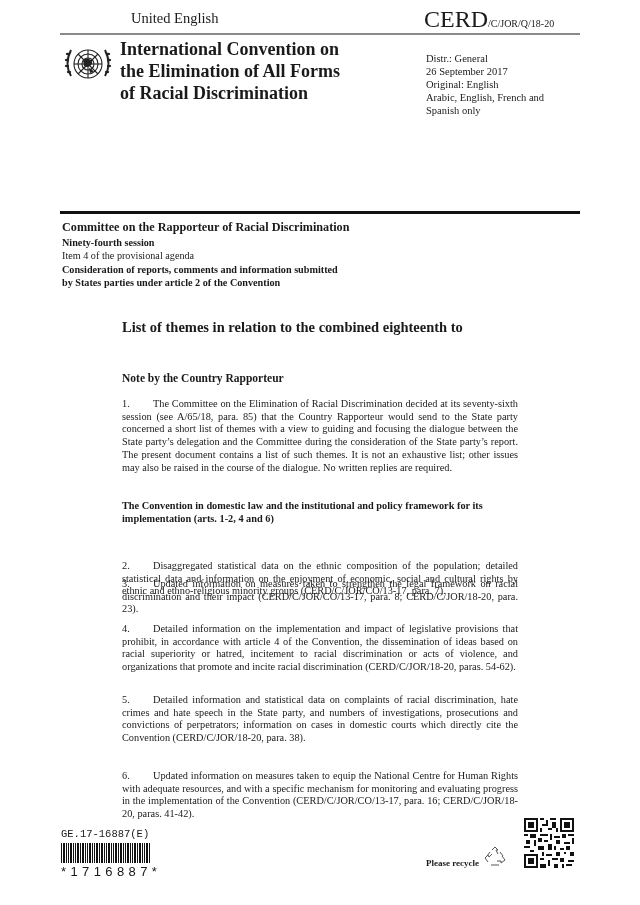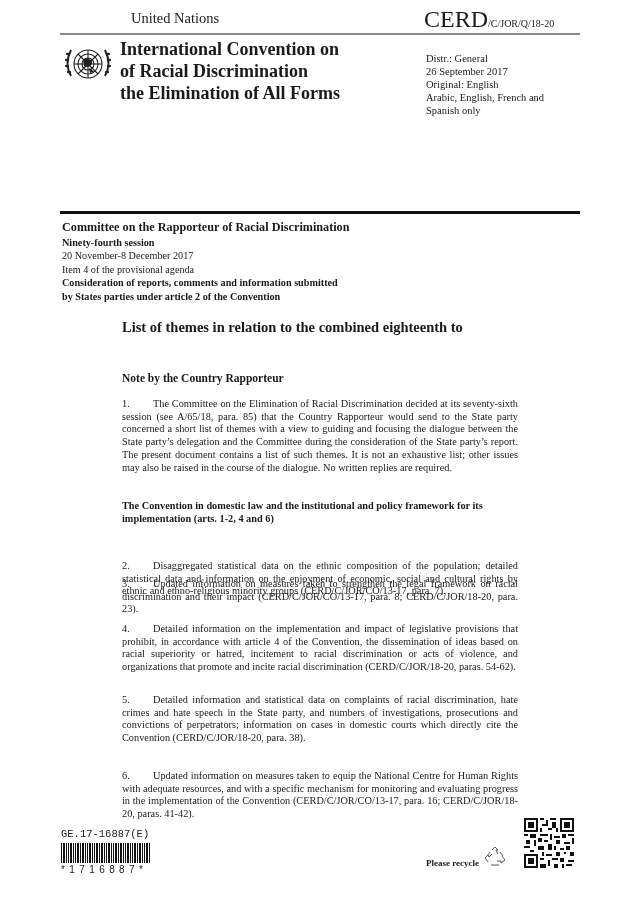--- a/index.html
+++ b/index.html
@@ -18,29 +18,29 @@
   .committee { left:62px; top:220px; font-size:12.2px; font-weight:bold; }
   .meta { left:62px; top:236px; font-size:10.2px; line-height:13.4px; }
   .meta .b { font-weight:bold; }
   .doc-title { left:122px; top:319px; font-size:14.5px; font-weight:bold; line-height:17px; width:420px; }
   .note { left:122px; top:372px; font-size:11.5px; font-weight:bold; }
   .para { left:122px; width:396px; font-size:10.3px; line-height:12.7px; text-align:justify; }
   .para .num { display:inline-block; width:31px; }
   .section-head { left:122px; top:499px; width:396px; font-size:10.3px; font-weight:bold; line-height:13px; }
   .ge { left:61px; top:828px; font-size:10.5px;font-family:Liberation Mono, monospace; }
   .barcode { left:61px; top:843px; width:90px; height:20px; }
-  .barnum { left:61px; top:864px; font-size:10px; letter-spacing:4.4px; font-family:"Liberation Sans", sans-serif; }
+  .barnum { left:61px; top:864px; font-size:13px; letter-spacing:4.4px; font-family:"Liberation Sans", sans-serif; }
   .recycle-label { left:426px; top:858px; font-size:9px; font-weight:bold; }
   .recycle-icon { left:484px; top:846px; width:22px; height:22px; }
   .qr { left:524px; top:818px; width:50px; height:50px; }
 </style>
 </head>
 <body>
 
-<div class="abs un">United Nations</div>
+<div class="abs un">United English</div>
 <div class="abs symbol"><span class="big">CERD</span><span class="small">/C/JOR/Q/18-20</span></div>
 <div class="abs rule-top"></div>
 
 <div class="abs logo">
   <svg width="52" height="48" viewBox="0 0 52 48">
     <g fill="none" stroke="#222" stroke-width="1.1">
       <circle cx="26" cy="24" r="14"></circle>
       <circle cx="26" cy="24" r="10"></circle>
       <circle cx="26" cy="24" r="6"></circle>
       <line x1="26" y1="10" x2="26" y2="38"></line>
@@ -61,40 +61,39 @@
       <ellipse cx="46" cy="14" rx="2.2" ry="1.2"></ellipse>
         <ellipse cx="47" cy="20" rx="2.2" ry="1.2"></ellipse>
         <ellipse cx="47" cy="26" rx="2.2" ry="1.2"></ellipse>
         <ellipse cx="45" cy="32" rx="2.2" ry="1.2"></ellipse>
     </g>
   </svg>
 </div>
 
 <div class="abs conv-title">
   <div>International Convention on</div>
+  <div>the Elimination of All Forms</div>
   <div>of Racial Discrimination</div>
-  <div>the Elimination of All Forms</div>
 </div>
 
 <div class="abs distr">
   <div>Distr.: General</div>
   <div>26 September 2017</div>
 </div>
 <div class="abs orig">
   <div>Original: English</div>
   <div>Arabic, English, French and</div>
   <div>Spanish only</div>
 </div>
 
 <div class="abs rule-thick"></div>
 
 <div class="abs committee">Committee on the Rapporteur of Racial Discrimination</div>
 <div class="abs meta">
   <div class="b">Ninety-fourth session</div>
-  <div>20 November-8 December 2017</div>
   <div>Item 4 of the provisional agenda</div>
   <div class="b">Consideration of reports, comments and information submitted</div>
   <div class="b">by States parties under article 2 of the Convention</div>
 </div>
 
 <div class="abs doc-title">
   <div>List of themes in relation to the combined eighteenth to</div>
 </div>
 <div class="abs note">Note by the Country Rapporteur</div>
 

